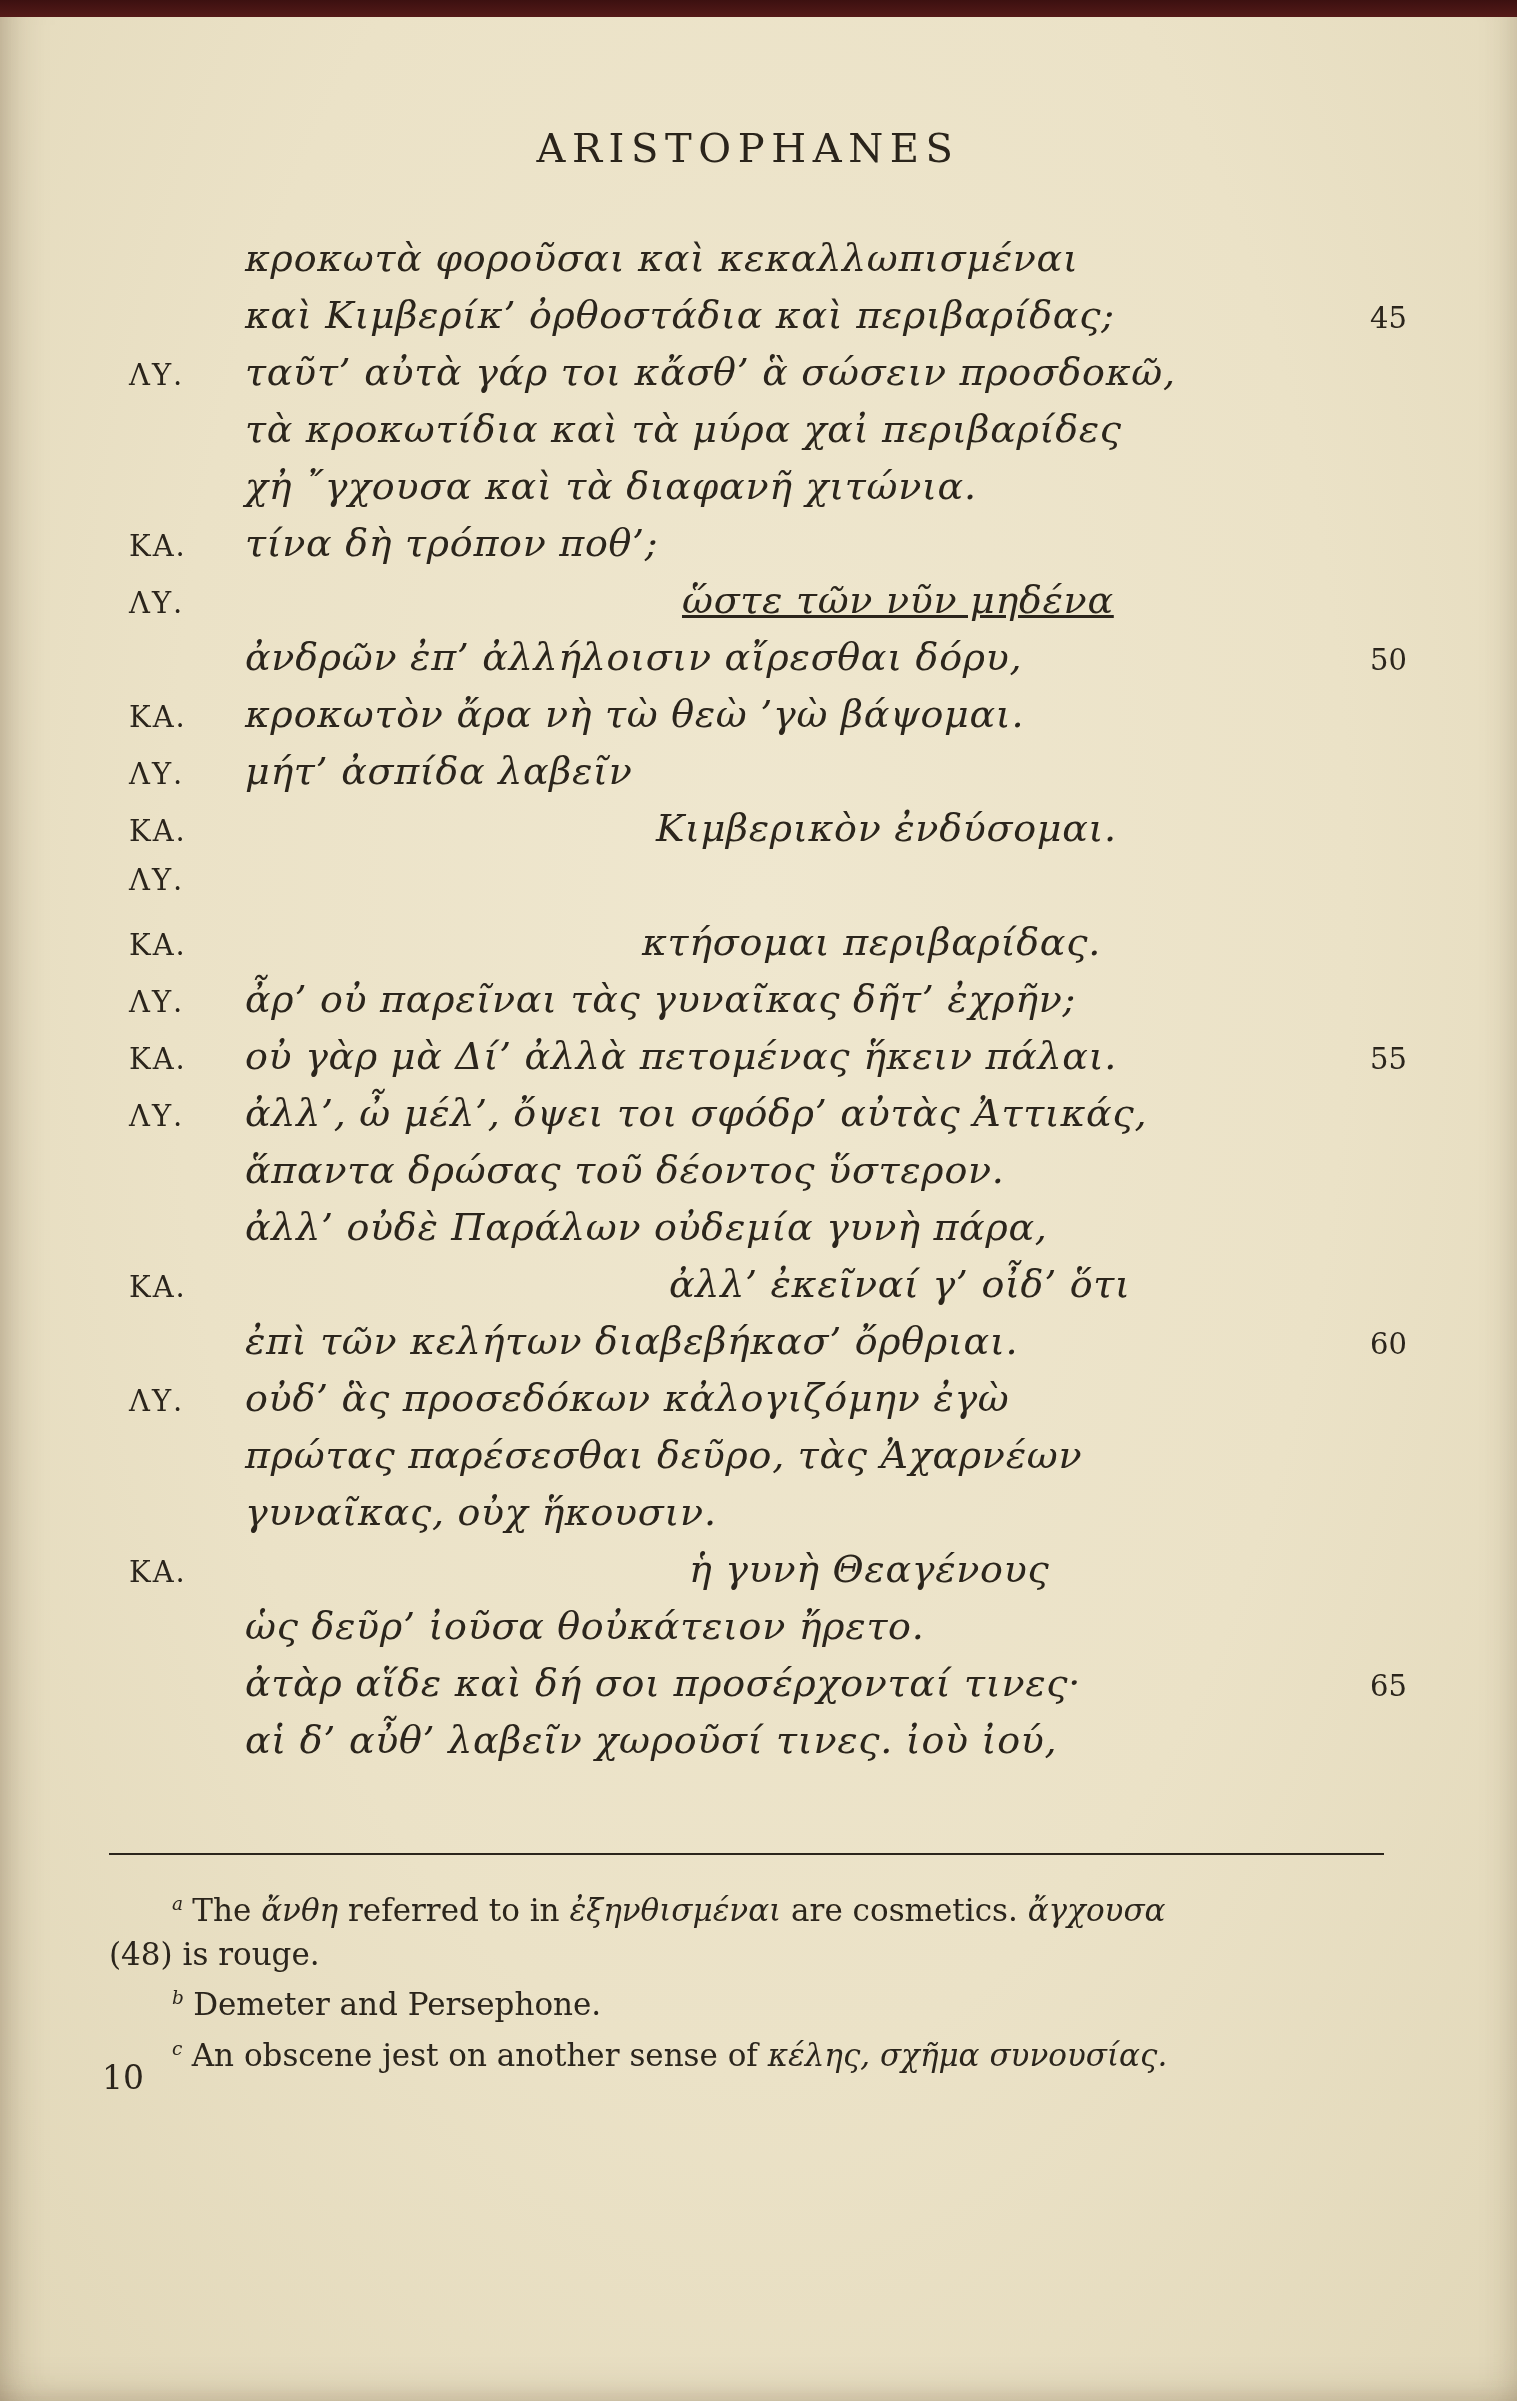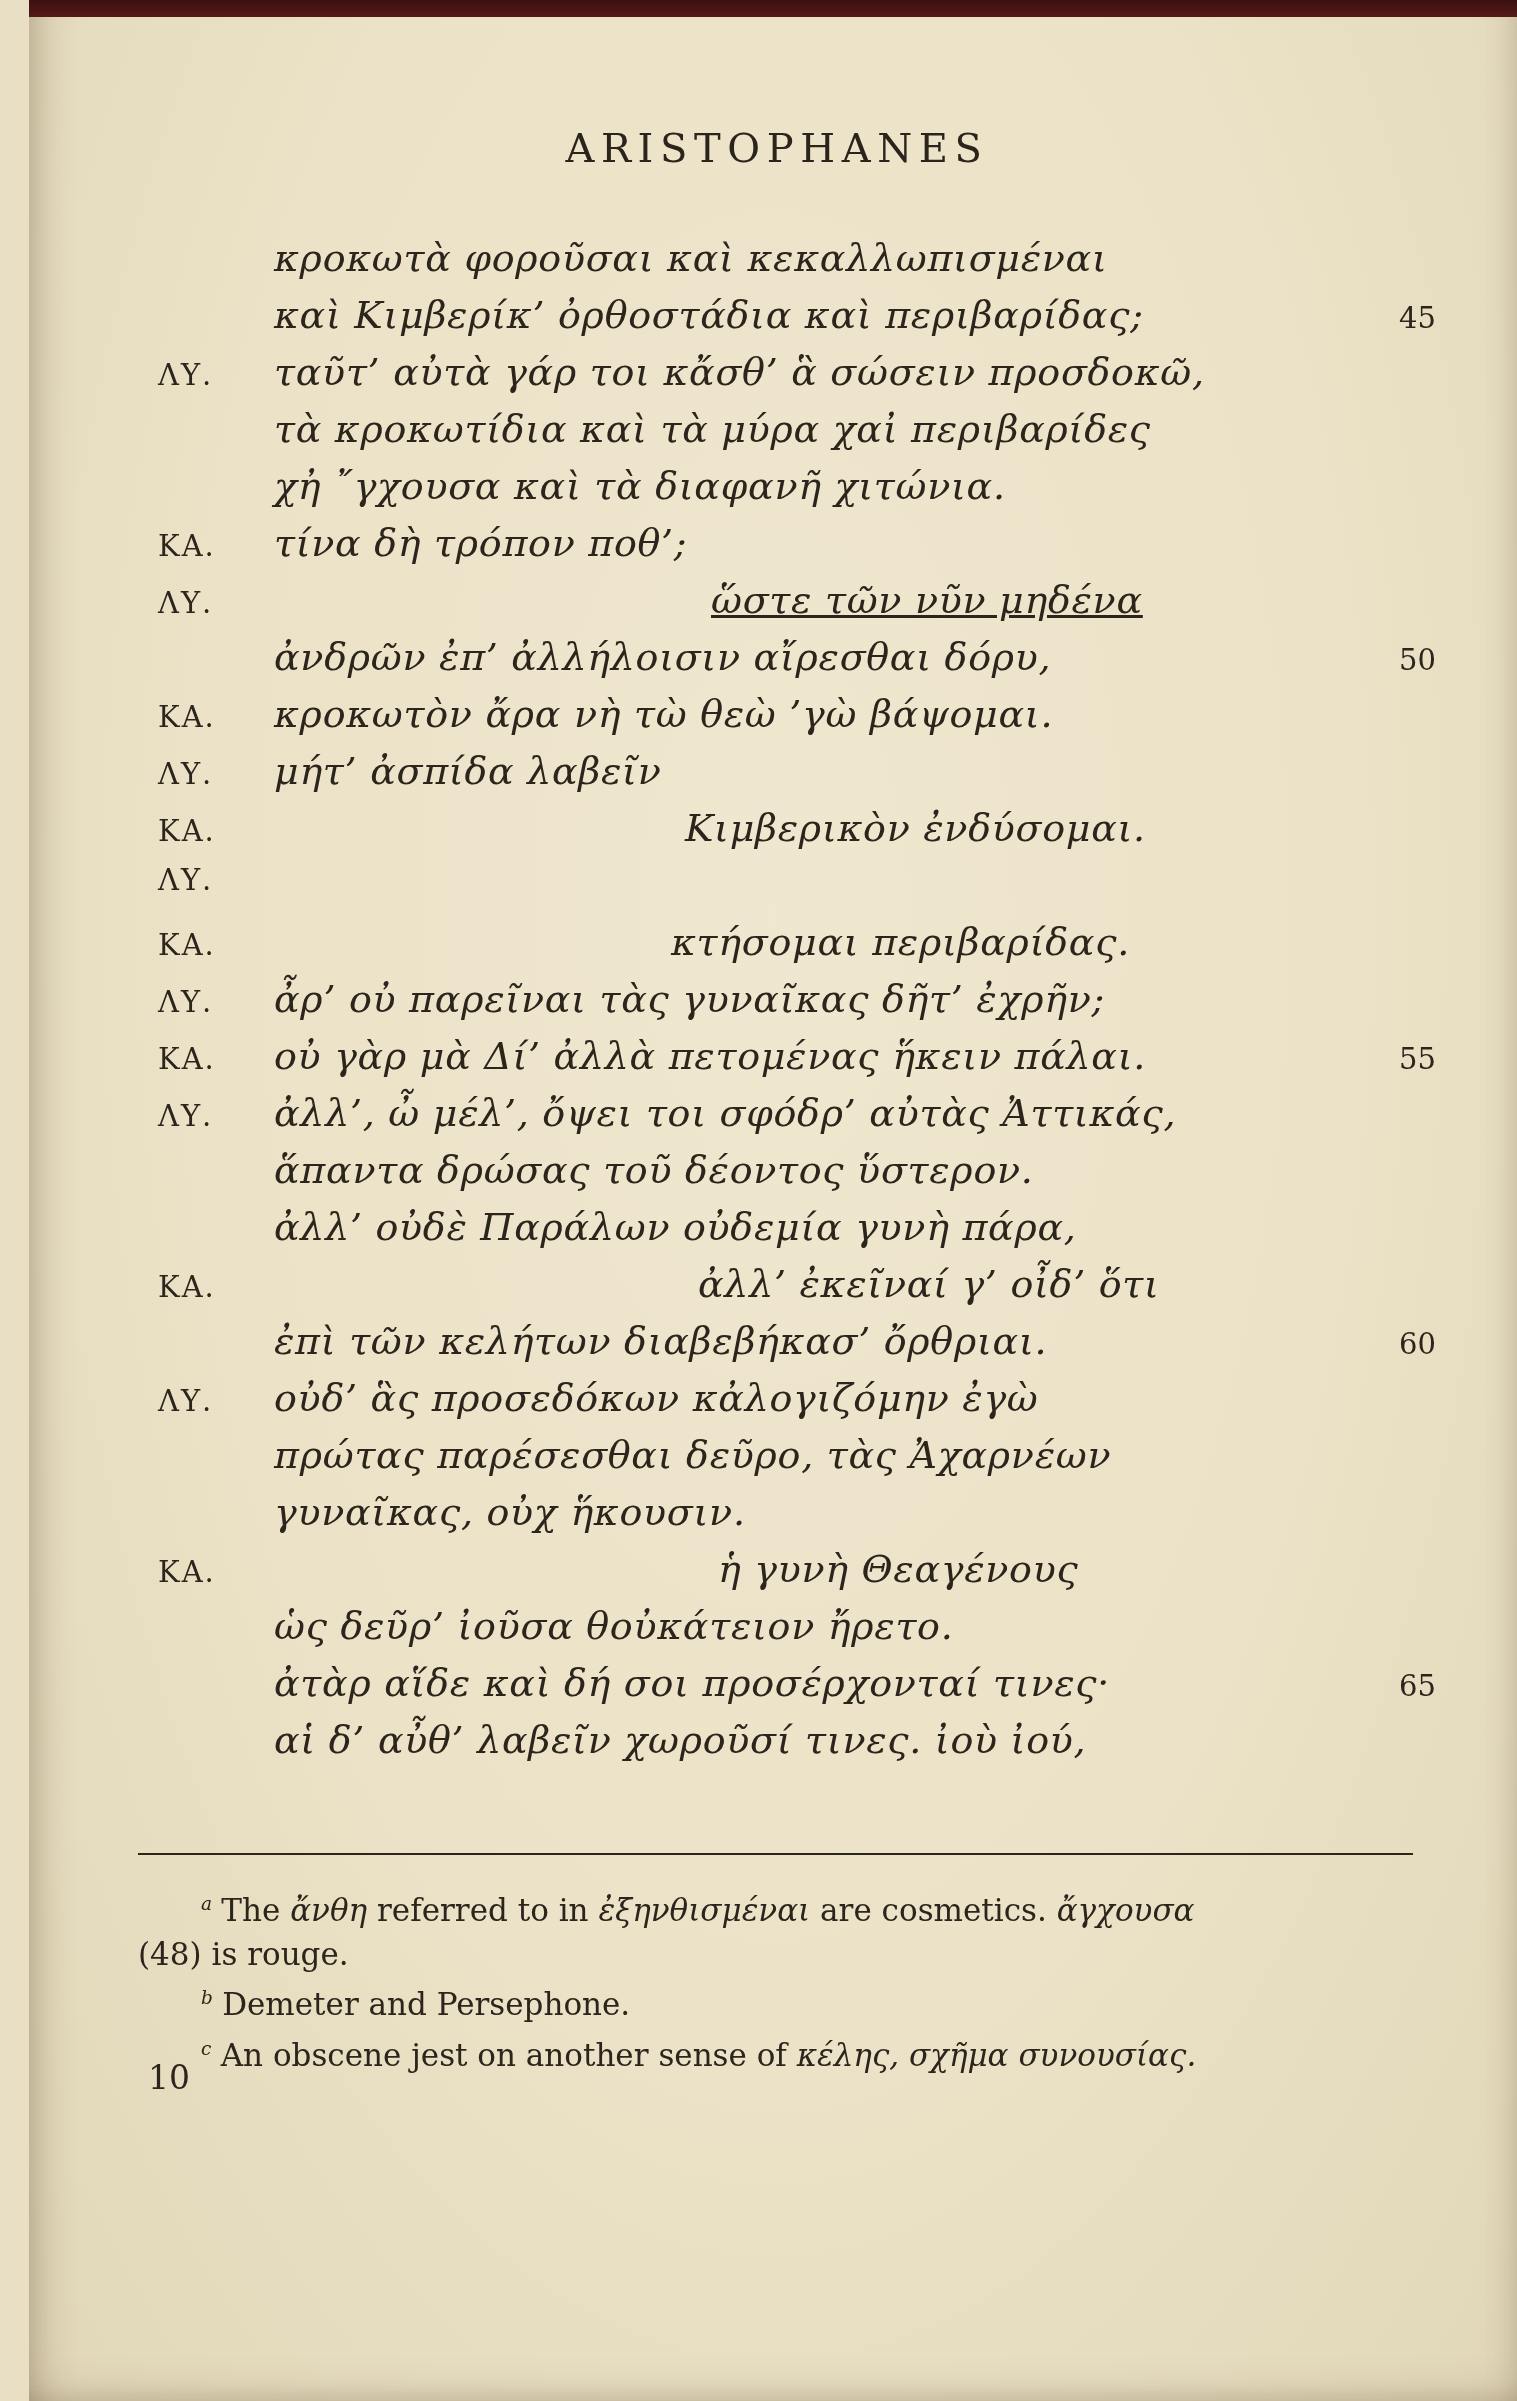--- a/index.html
+++ b/index.html
@@ -10,21 +10,20 @@
     background: #e8dfc4;
     overflow: hidden;
   }
   .page {
     position: absolute; inset: 0;
     background: radial-gradient(ellipse at 50% 38%, #efe7cf 0%, #ebe2c7 55%, #e1d7b8 100%);
     box-shadow: inset 30px 0 46px -30px rgba(70,45,20,0.38),
                 inset -23px 0 40px -26.5px rgba(70,45,20,0.28),
                 inset 0 -26.5px 46px -30px rgba(70,45,20,0.25);
     color: #2b251c;
-    margin-left: 29px;
   }
   .topbar {
     position: absolute; top: 0; left: 0; right: 0; height: 17px;
     background: linear-gradient(to bottom, #3c1010, #541a18);
   }
   .title-wrap {
     position: absolute; left: 129px; top: 125px; width: 1238px;
     text-align: center;
   }
   .title {
@@ -57,21 +56,21 @@
   }
   .footnote {
     text-indent: 63px; white-space: pre-line; margin: 0;
   }
   .fmark {
     font-style: italic; font-size: 18.5px; vertical-align: super;
     margin-right: 9.3px;
   }
   .gk { font-style: italic; }
   .pagenum {
-    position: absolute; left: 119px; top: 2058px; font-size: 33px;
+    position: absolute; left: 102px; top: 2058px; font-size: 33px;
   }
 </style>
 </head>
 <body>
 
 <div class="page">
   <div class="topbar"></div>
 
   <div class="title-wrap">
     <span class="title">ARISTOPHANES</span>

